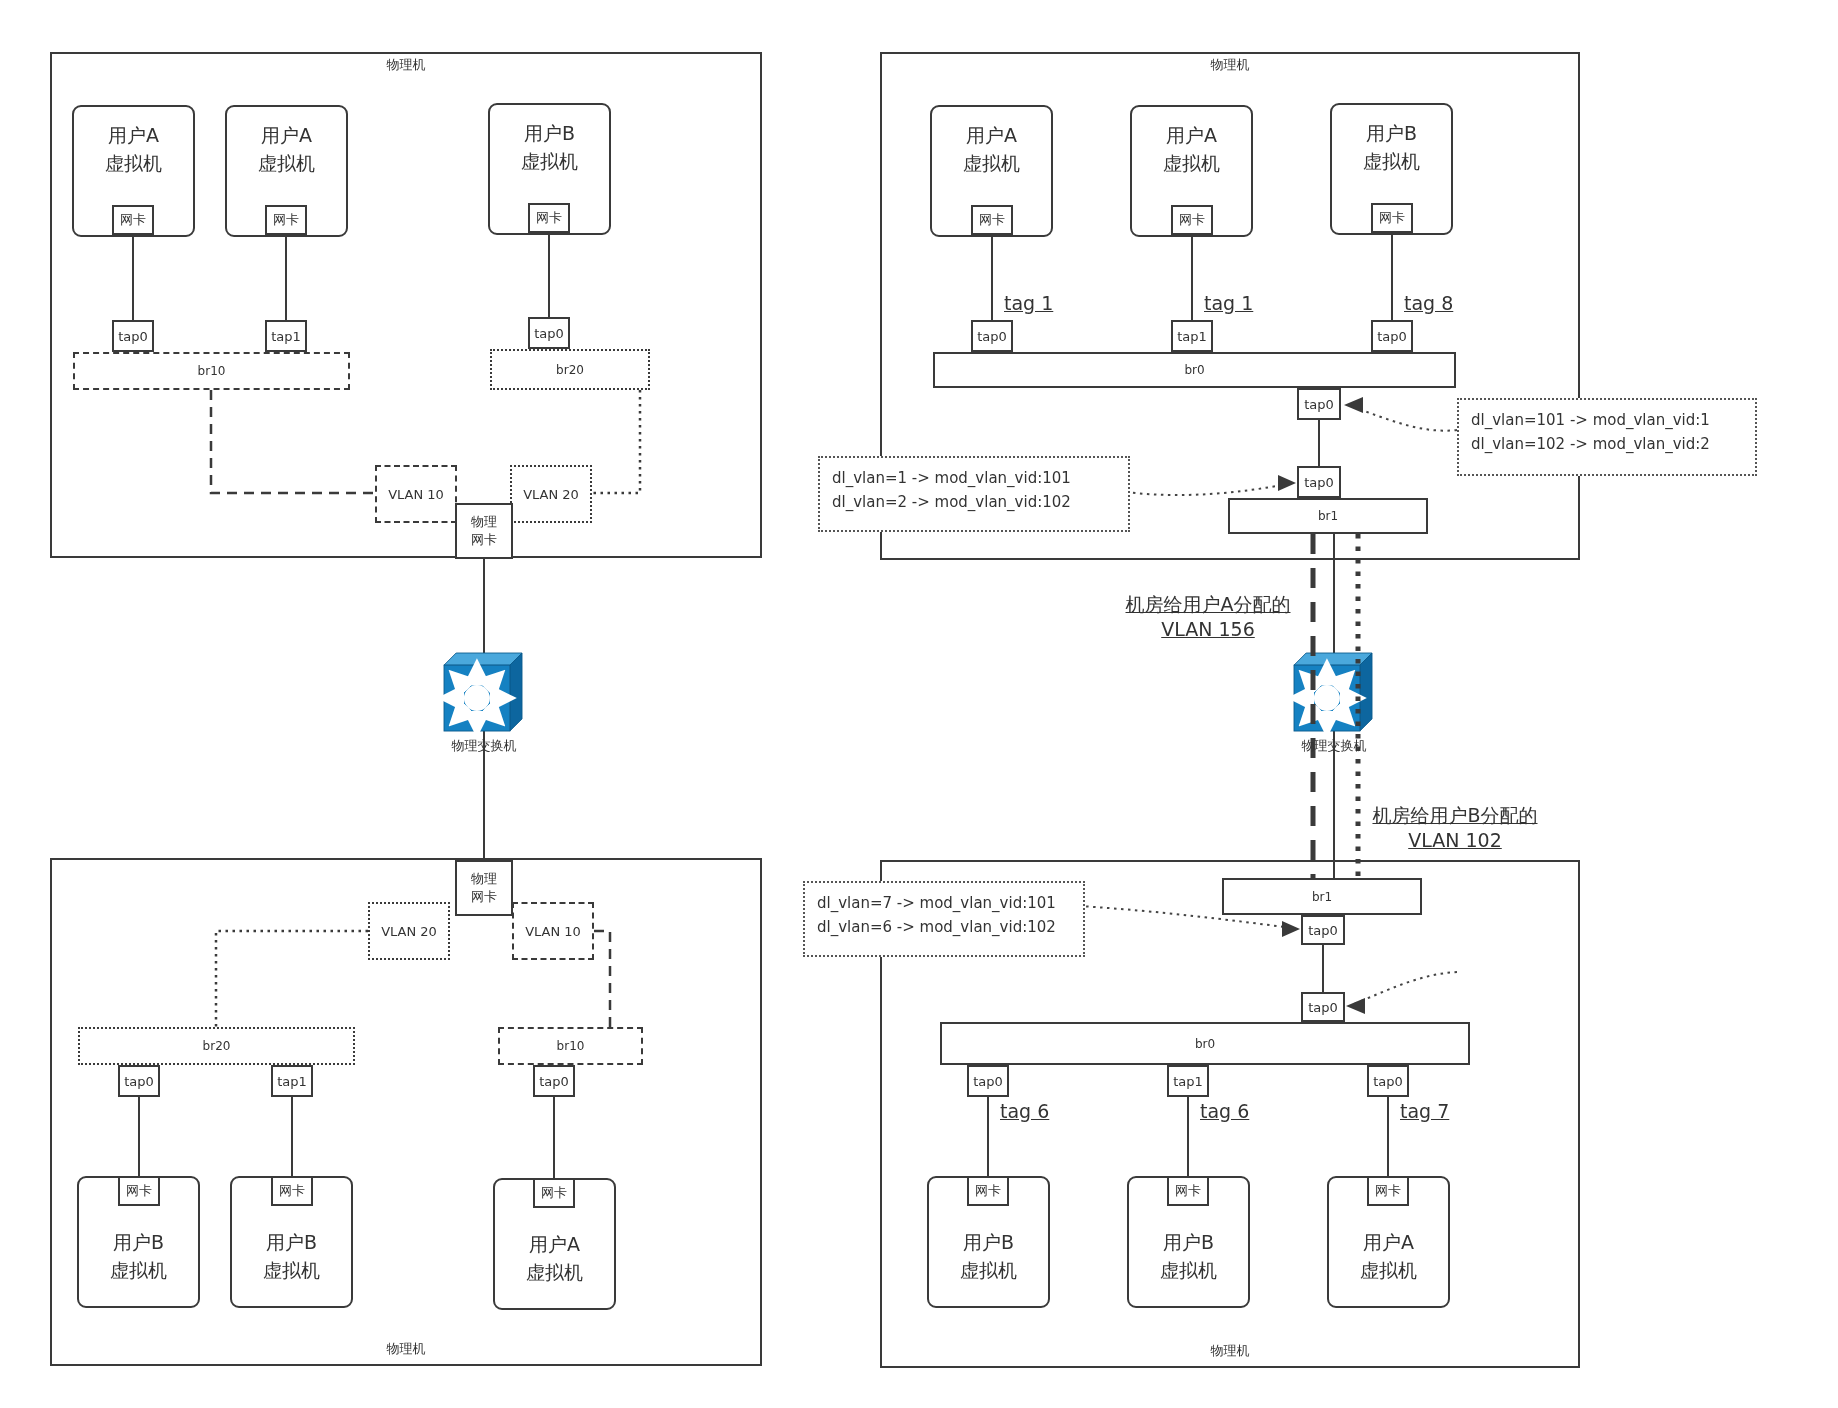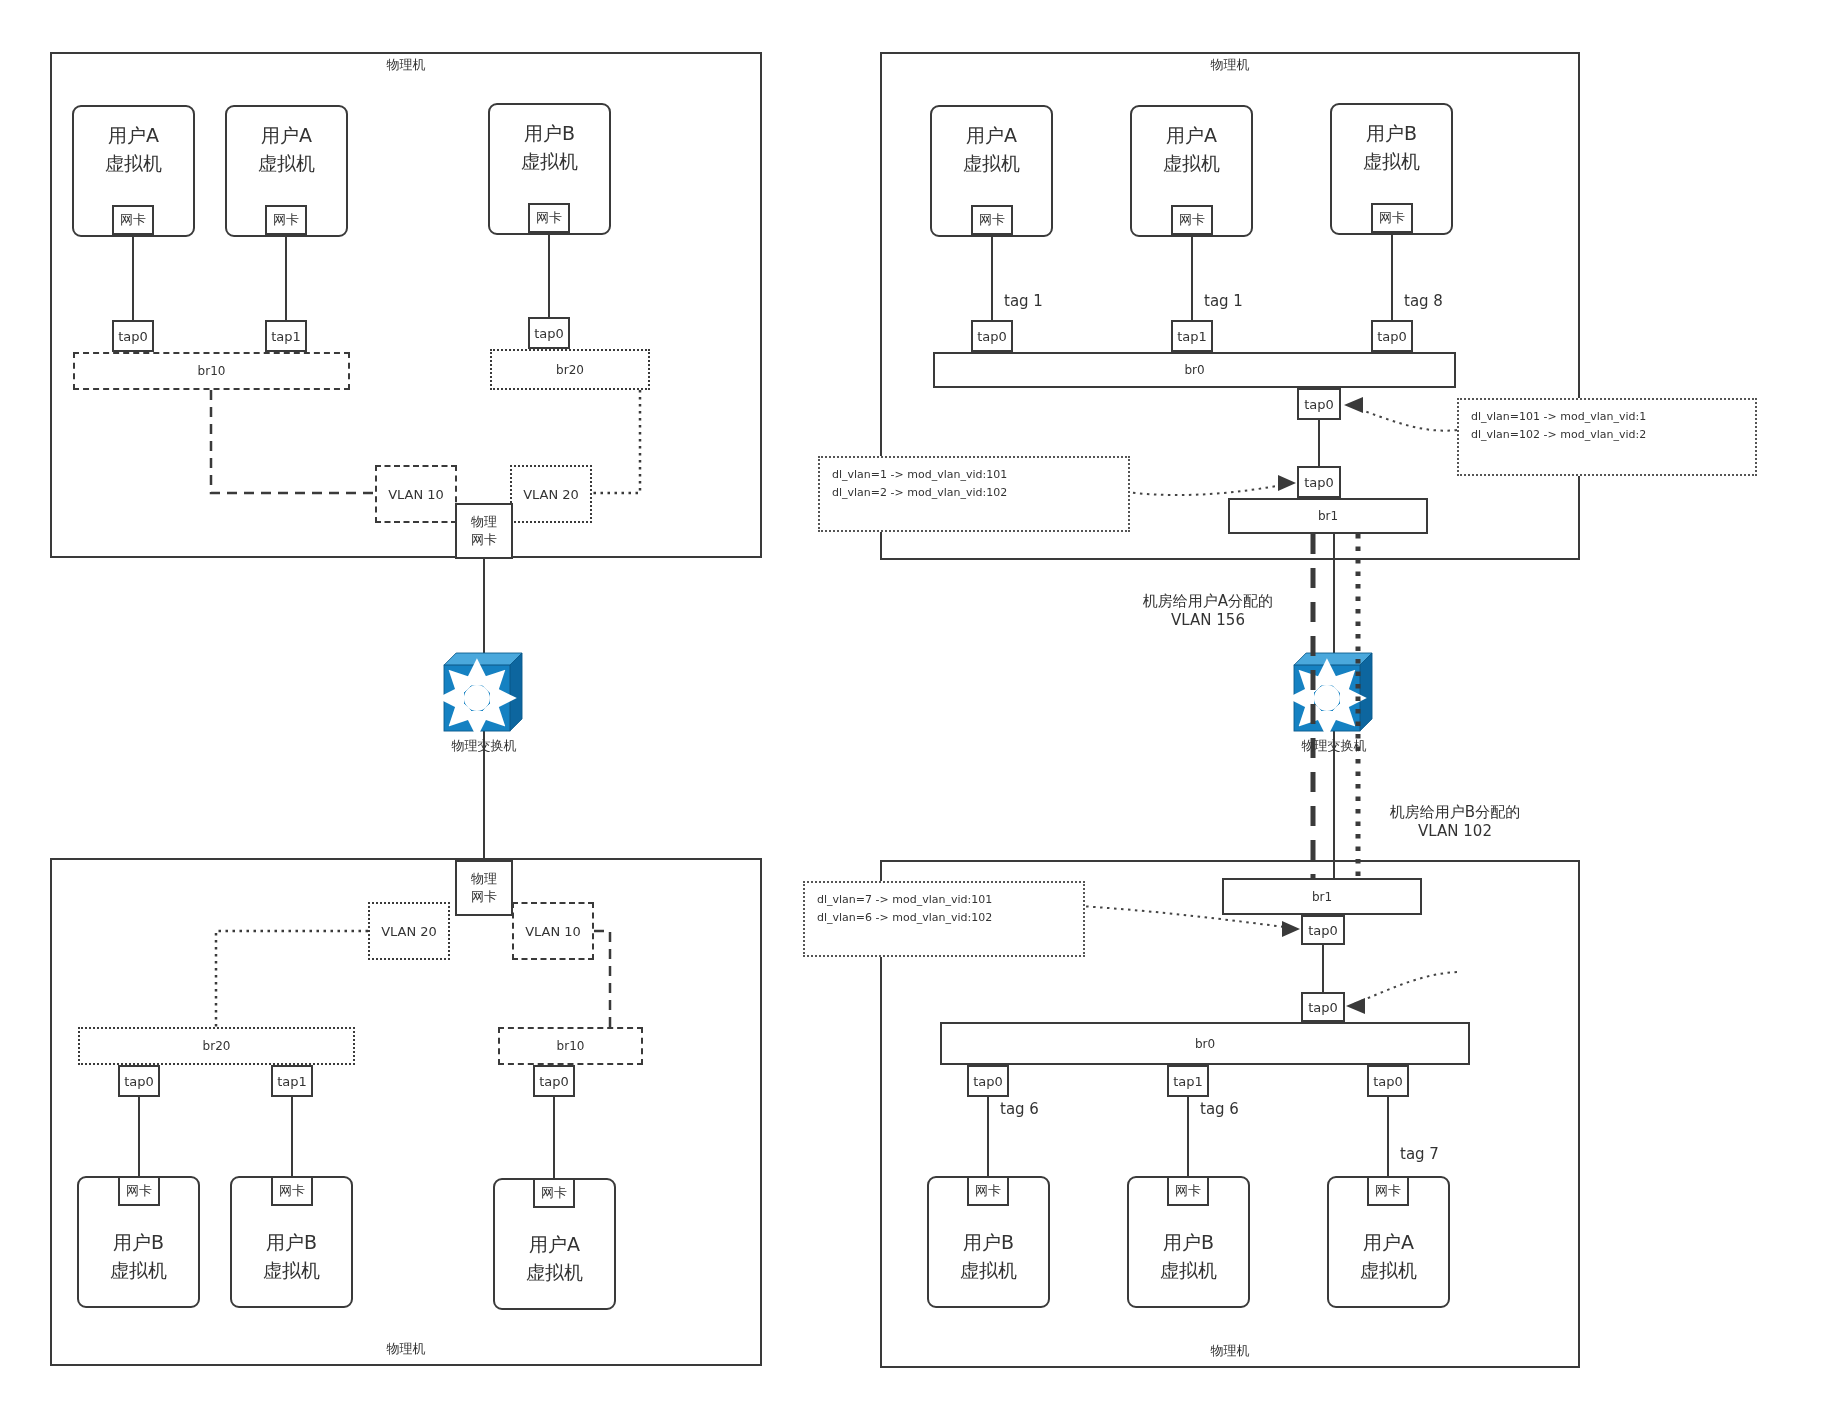--- a/index.html
+++ b/index.html
@@ -16,23 +16,23 @@
   .vm.top{padding-bottom:42px;}
   .vm.bot{padding-top:30px;}
   .smallbox{border:2px solid #3a3a3a;background:#fff;z-index:4;
       display:flex;align-items:center;justify-content:center;text-align:center;font-size:13px;}
   .tapbox{font-size:13px;}
   .brbar{border:2px solid #3a3a3a;background:#fff;z-index:3;
       display:flex;align-items:center;justify-content:center;font-size:12px;}
   .dashed{border-style:dashed;}
   .dotted{border-style:dotted;}
   .pnic{z-index:5;line-height:1.35;}
-  .note{border:2px dotted #555;background:#fff;z-index:6;font-size:11px;line-height:1.6;
+  .note{border:2px dotted #555;background:#fff;z-index:6;font-size:15px;line-height:1.6;
       padding:8px 12px;text-align:left;white-space:pre-line;}
-  .freelabel{z-index:3;font-size:15px;}
+  .freelabel{z-index:3;font-size:19px;text-decoration:underline;}
   .center{text-align:center;}
   .preline{white-space:pre-line;}
   .swlabel{z-index:3;font-size:13px;text-align:center;}
   svg.layer{position:absolute;left:0;top:0;z-index:1;}
   .topnote{z-index:6;}
 </style>
 </head>
 <body>
 
 <div class="canvas">
@@ -218,21 +218,21 @@
 dl_vlan=6 -&gt; mod_vlan_vid:102</div>
 
   <div class="abs brbar" style="left:940px;top:1022px;width:530px;height:43px;">br0</div>
 
   <div class="abs smallbox tapbox" style="left:967px;top:1065px;width:42px;height:32px;">tap0</div>
   <div class="abs smallbox tapbox" style="left:1167px;top:1065px;width:42px;height:32px;">tap1</div>
   <div class="abs smallbox tapbox" style="left:1367px;top:1065px;width:42px;height:32px;">tap0</div>
 
   <div class="abs freelabel" style="left:1000px;top:1100px;width:80px;">tag 6</div>
   <div class="abs freelabel" style="left:1200px;top:1100px;width:80px;">tag 6</div>
-  <div class="abs freelabel" style="left:1400px;top:1100px;width:80px;margin-top:45px;">tag 7</div>
+  <div class="abs freelabel" style="left:1400px;top:1100px;width:80px;">tag 7</div>
 
   <div class="abs vm bot preline" style="left:927px;top:1176px;width:123px;height:132px;">用户B
 虚拟机</div>
   <div class="abs vm bot preline" style="left:1127px;top:1176px;width:123px;height:132px;">用户B
 虚拟机</div>
   <div class="abs vm bot preline" style="left:1327px;top:1176px;width:123px;height:132px;">用户A
 虚拟机</div>
 
   <div class="abs smallbox" style="left:967px;top:1176px;width:42px;height:30px;">网卡</div>
   <div class="abs smallbox" style="left:1167px;top:1176px;width:42px;height:30px;">网卡</div>

